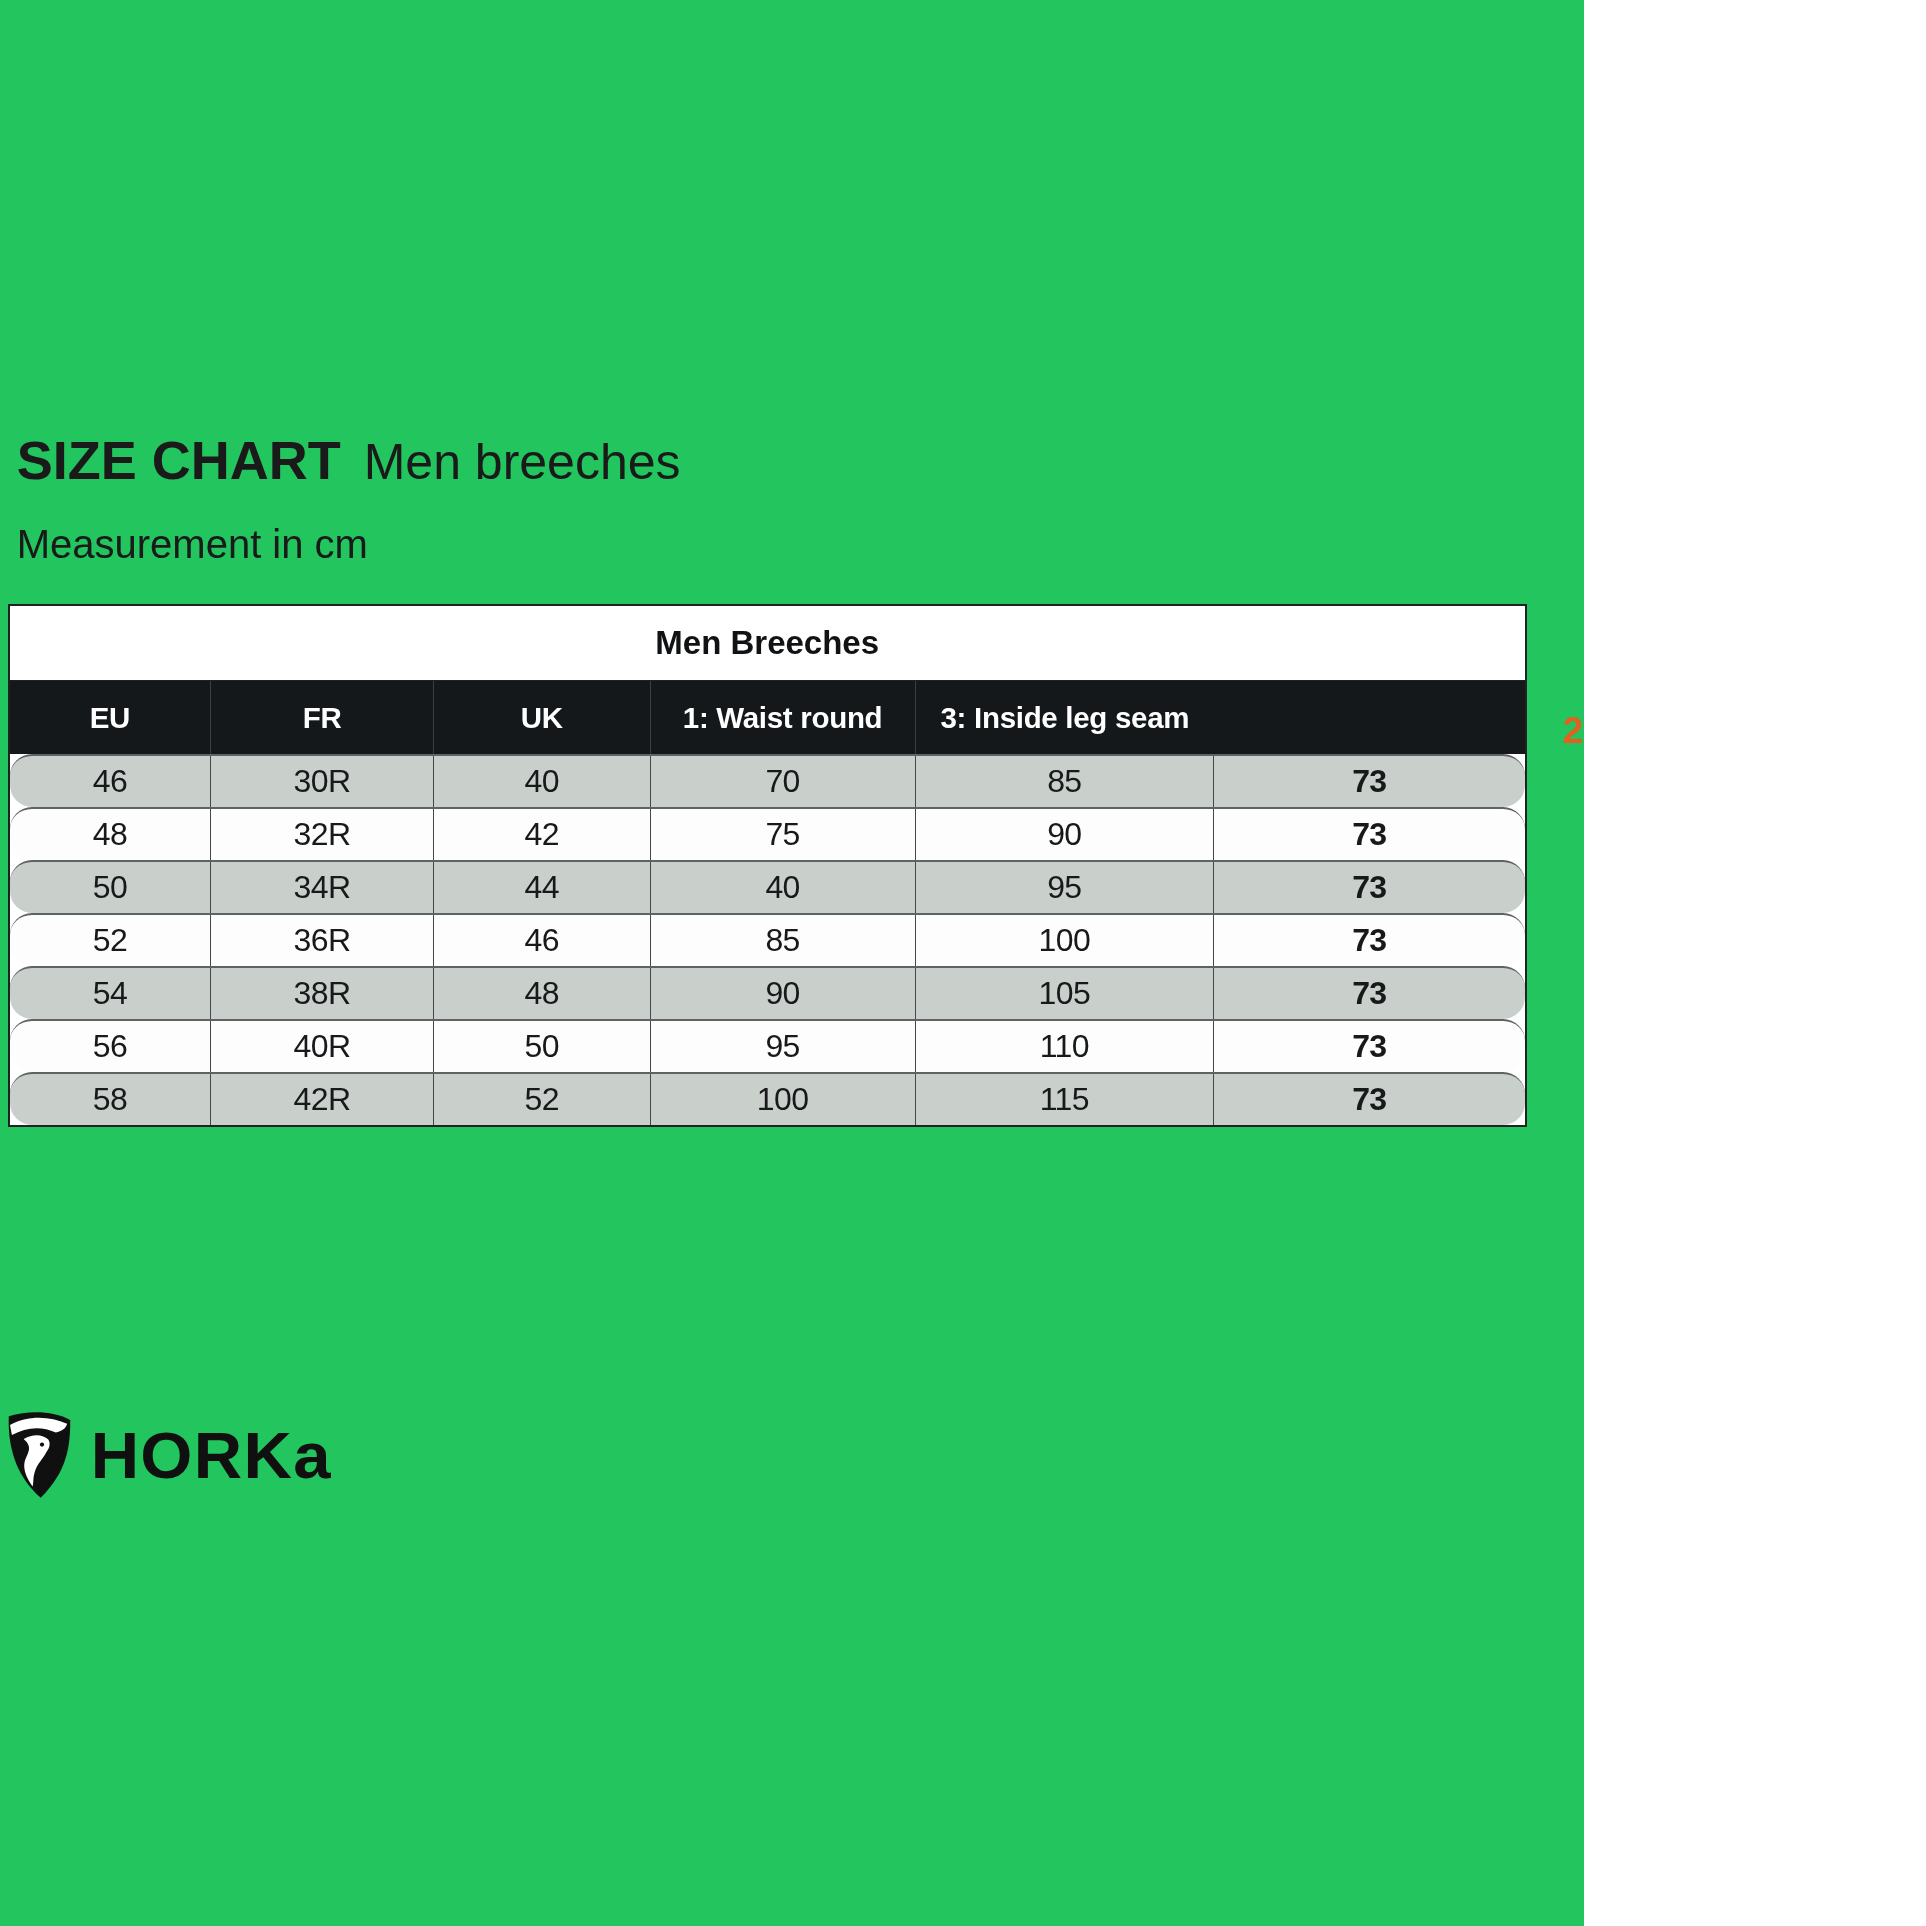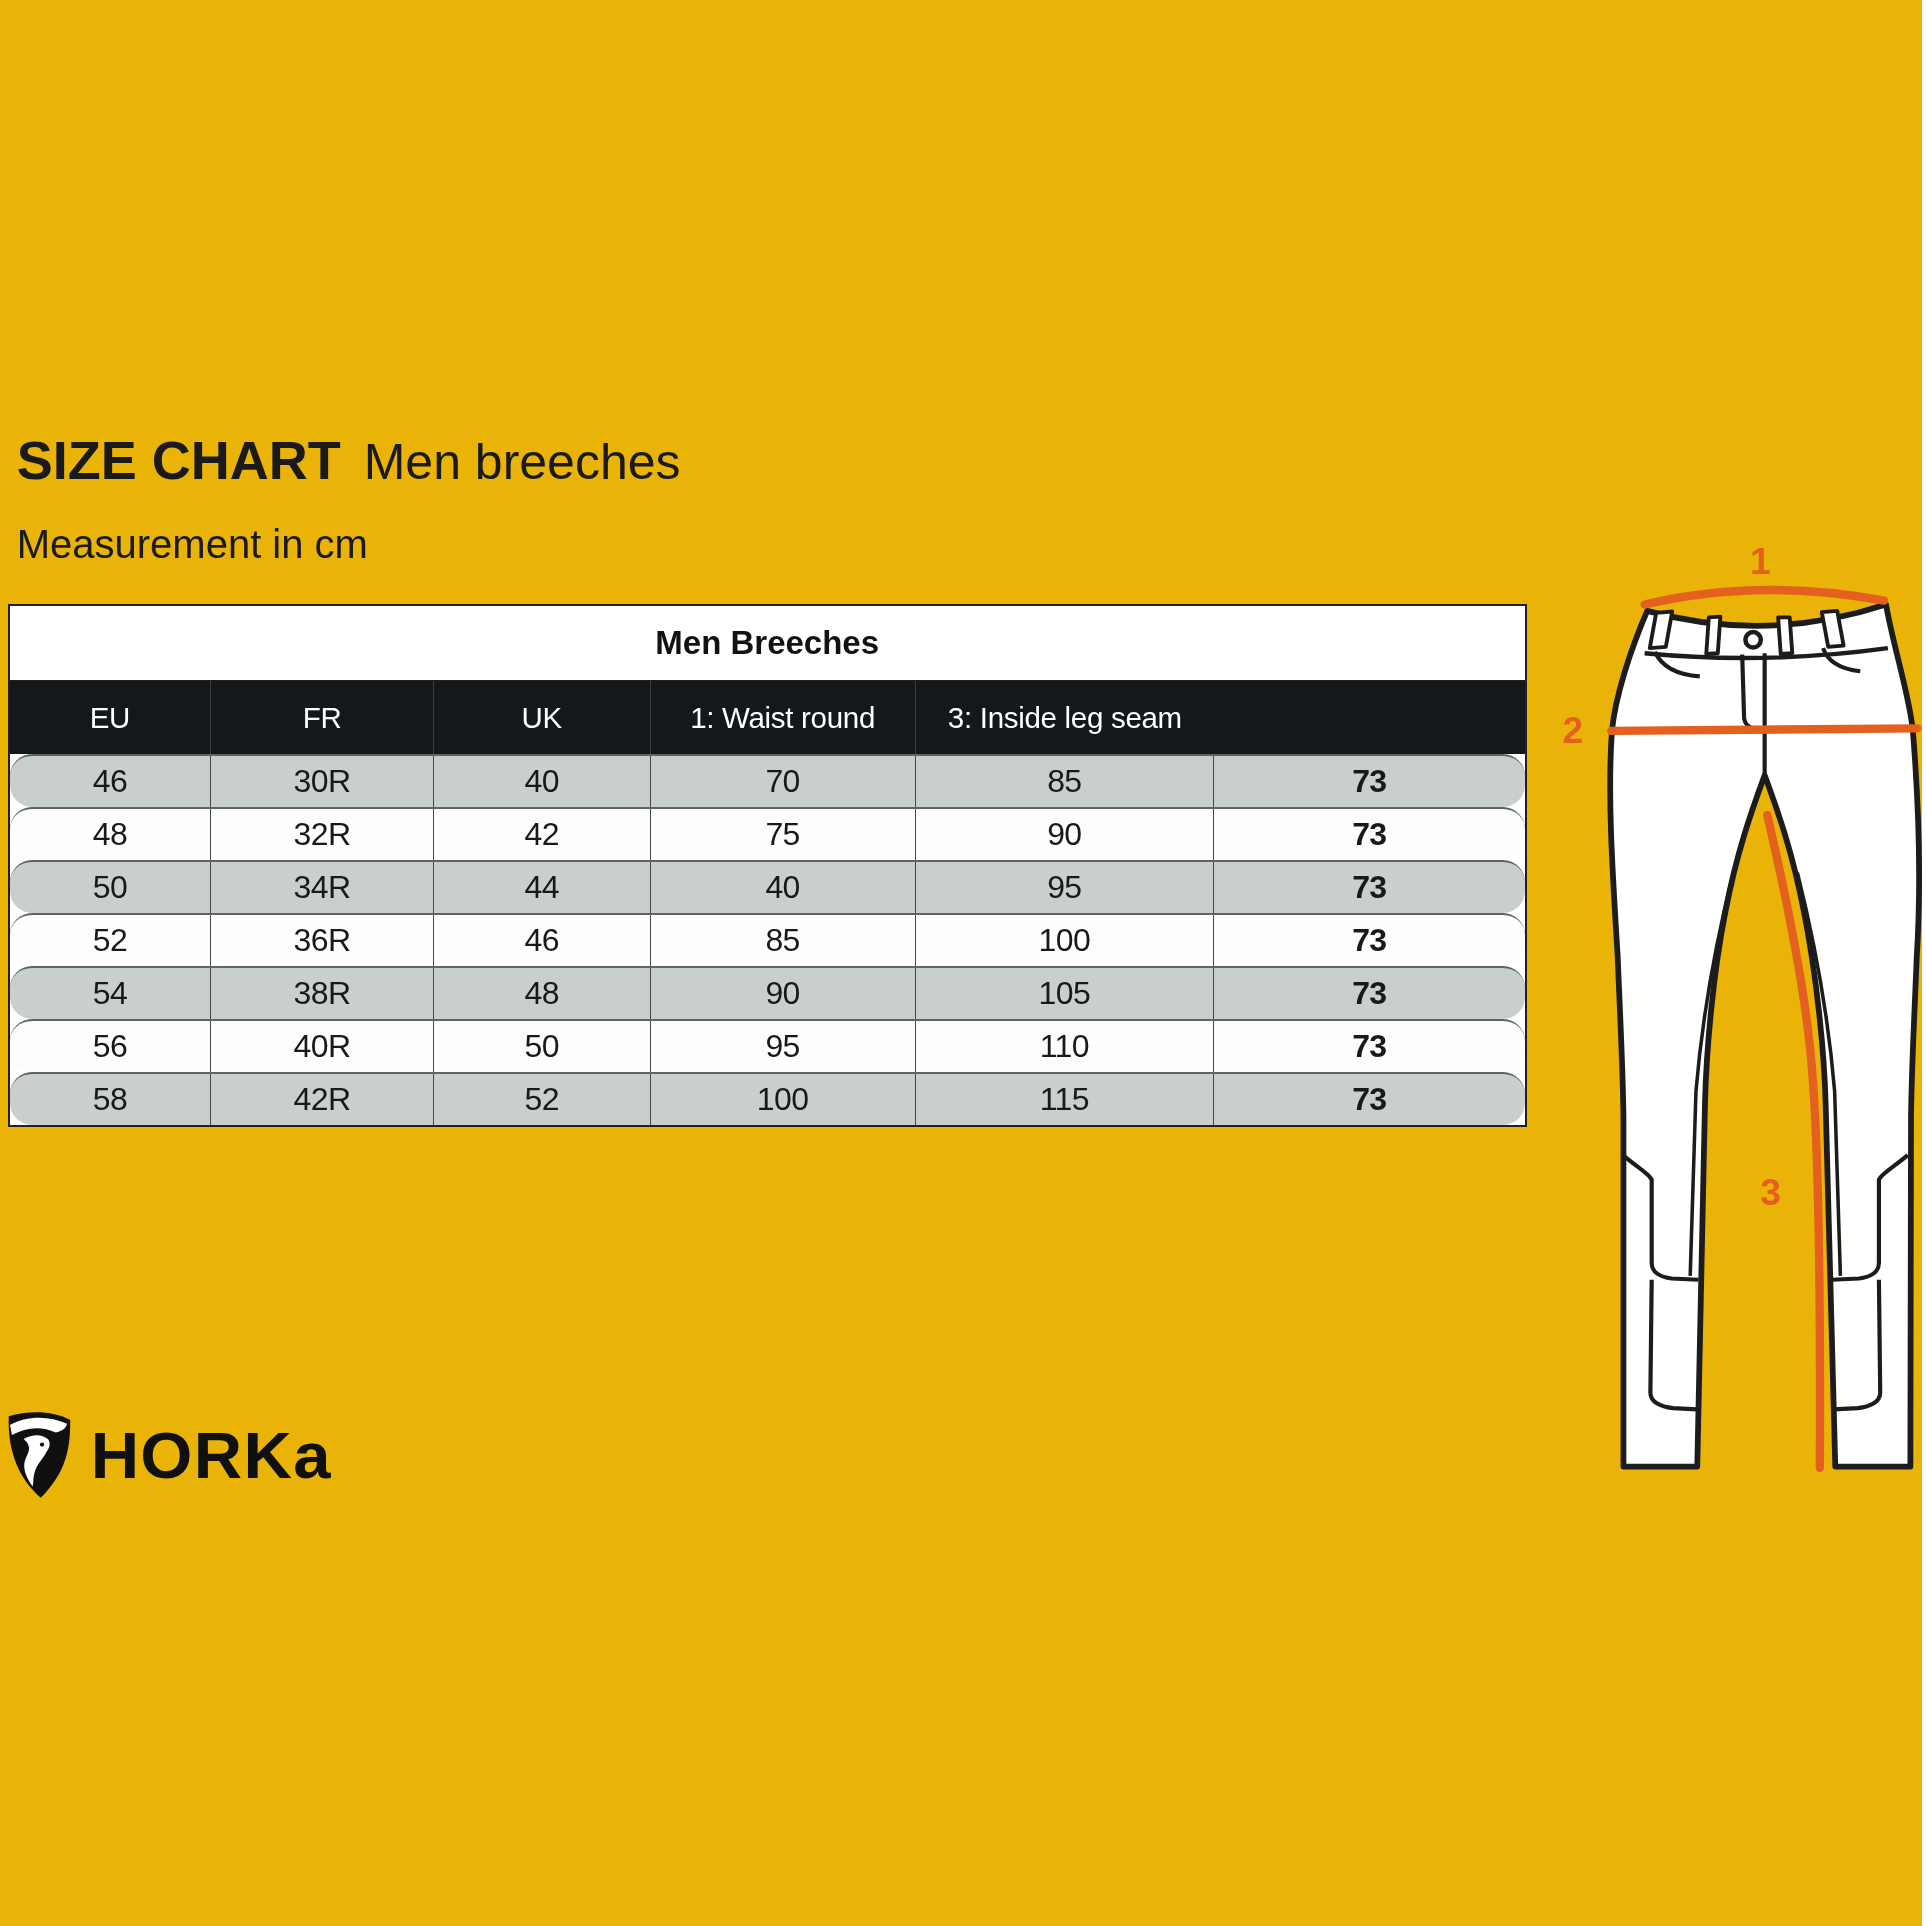--- a/index.html
+++ b/index.html
@@ -1,30 +1,30 @@
 <!DOCTYPE html>
 <html style="font-size:10.3px"><head>
 <meta charset="utf-8">
 <style>
   html,body{margin:0;padding:0;background:#fff;}
   .sheet{
-    position:relative;width:1922px;height:1926px;background:#eab308;overflow:hidden;
+    position:relative;width:1584px;height:1926px;background:#22c55e;overflow:hidden;
     font-family:"Liberation Sans","DejaVu Sans",sans-serif;color:#1a1a1a;
     --accent:#e4601e;--header-bg:#15181b;--stripe:#c9cfca;
   }
   .title-line{position:absolute;left:16.7px;top:429px;display:flex;gap:23px;align-items:baseline;white-space:nowrap;}
   .t1{font-weight:bold;font-size:54px;letter-spacing:0px;}
   .t2{font-size:50px;}
   .note{position:absolute;left:16.7px;top:522px;font-size:40px;text-align:center;}
 
   .size-table{position:absolute;left:7.7px;top:604px;width:1519px;border:2.6px solid #1f2224;background:#fff;box-sizing:border-box;}
   .caption-row{height:74px;display:flex;align-items:center;justify-content:center;font-weight:bold;font-size:33px;color:#101214;}
   .grid-row{display:grid;grid-template-columns:13.3% 14.7% 14.3% 17.5% 19.7% 20.5%;}
   .thead{background:var(--header-bg);color:#fff;height:73px;border-top:1.9px solid #1f2224;}
-  .th{display:flex;align-items:center;justify-content:center;font-weight:normal;font-size:29.5px;border-right:1.3px solid #3a3f42;letter-spacing:-0.3px;}
+  .th{display:flex;align-items:center;justify-content:center;font-weight:bold;font-size:29.5px;border-right:1.3px solid #3a3f42;letter-spacing:-0.3px;}
   .th:last-child{border-right:none;}
   .tr{height:51px;border-top:2.6px solid #5d6463;background:#fdfdfd;border-radius:22px;}
   .tr.shaded{background:var(--stripe);}
   .td{display:flex;align-items:center;justify-content:center;font-size:32px;color:#17191b;border-right:1.3px solid #43484a;letter-spacing:-0.6px;}
   .td:last-child{border-right:none;font-weight:bold;}
 
   .pants{position:absolute;left:1534px;top:539px;}
   .logo{position:absolute;left:5px;top:1410px;display:flex;align-items:center;gap:16.7px;}
   .logo-text{font-weight:800;font-size:67px;letter-spacing:1.3px;color:#101010;transform:scaleY(0.96);}
 </style>

